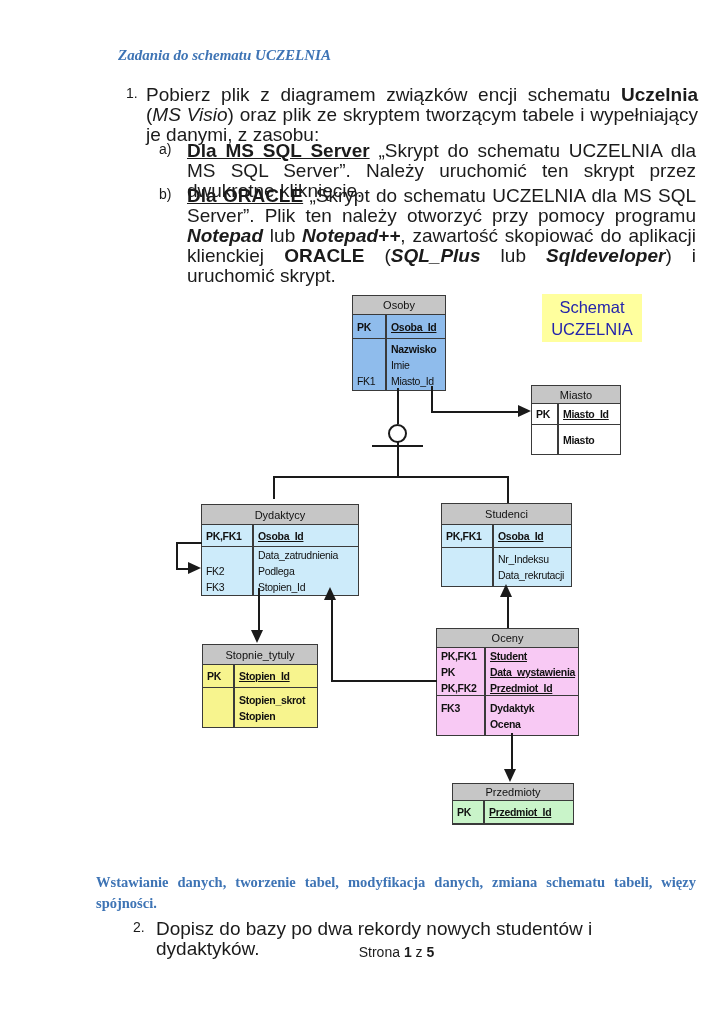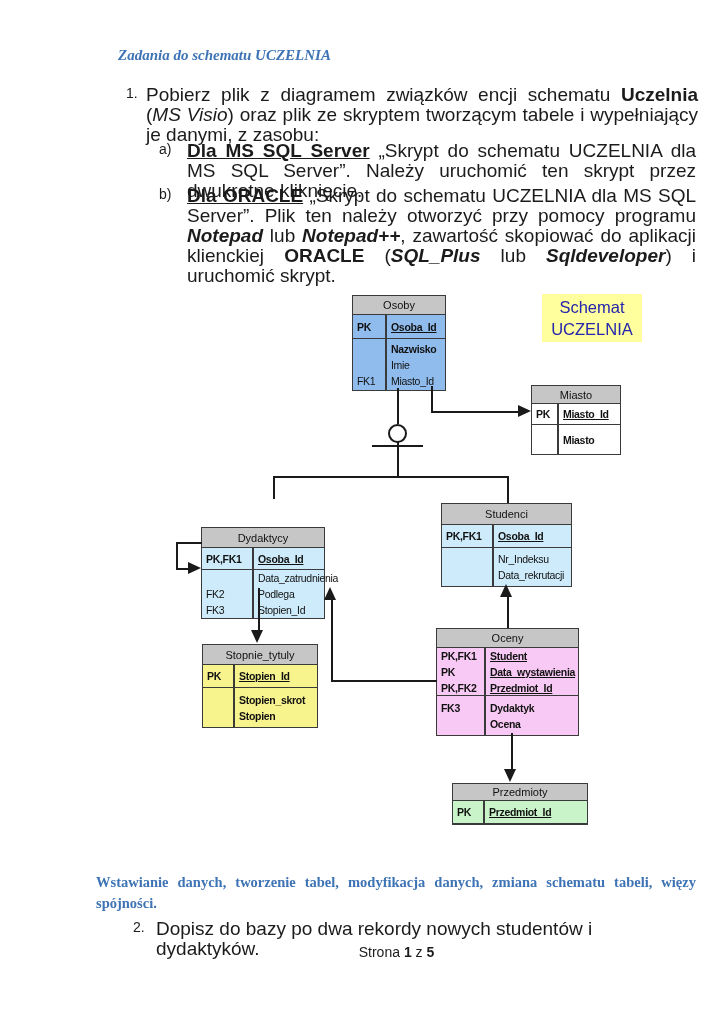--- a/index.html
+++ b/index.html
@@ -88,21 +88,21 @@
           </div>
         </div>
         <div class="sect body" style="height: 29px;">
           <div class="vline" style="left: 25px;"></div>
           <div class="row">
             <div class="kcell" style="width: 25px;"></div>
             <div class="fcell" style="font-weight: bold;">Miasto</div>
           </div>
         </div>
       </div>
-      <div class="entity" style="left: 167px; top: 527px; width: 124px; background: rgb(205, 235, 250);">
+      <div class="entity" style="left: 167px; top: 504px; width: 158px; background: rgb(205, 235, 250);">
         <div class="ent-header" style="height: 19px;">Dydaktycy</div>
         <div class="sect keys" style="height: 22px;">
           <div class="vline" style="left: 50px;"></div>
           <div class="row">
             <div class="kcell" style="width: 50px; font-weight: bold;">PK,FK1</div>
             <div class="fcell" style="font-weight: bold; text-decoration: underline;">Osoba_Id</div>
           </div>
         </div>
         <div class="sect body" style="height: 48px;">
           <div class="vline" style="left: 50px;"></div>
@@ -184,21 +184,21 @@
           <div class="row">
             <div class="kcell" style="width: 30px;"></div>
             <div class="fcell" style="font-weight: bold;">Stopien_skrot</div>
           </div>
           <div class="row">
             <div class="kcell" style="width: 30px;"></div>
             <div class="fcell" style="font-weight: bold;">Stopien</div>
           </div>
         </div>
       </div>
-      <div class="entity" style="left: 418px; top: 783px; width: 136px; background: rgb(201, 244, 201);">
+      <div class="entity" style="left: 418px; top: 783px; width: 122px; background: rgb(201, 244, 201);">
         <div class="ent-header" style="height: 16px;">Przedmioty</div>
         <div class="sect keys" style="height: 23px;">
           <div class="vline" style="left: 30px;"></div>
           <div class="row">
             <div class="kcell" style="width: 30px; font-weight: bold;">PK</div>
             <div class="fcell" style="font-weight: bold; text-decoration: underline;">Przedmiot_Id</div>
           </div>
         </div>
       </div>
       <div class="badge" style="left: 508px; top: 294px; width: 100px; height: 48px;">

